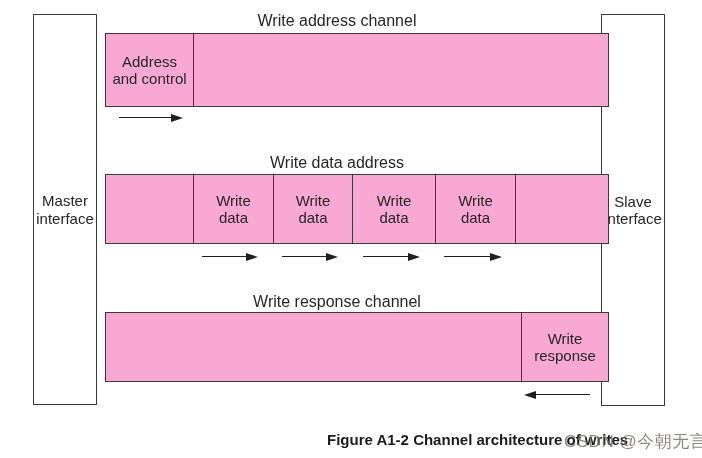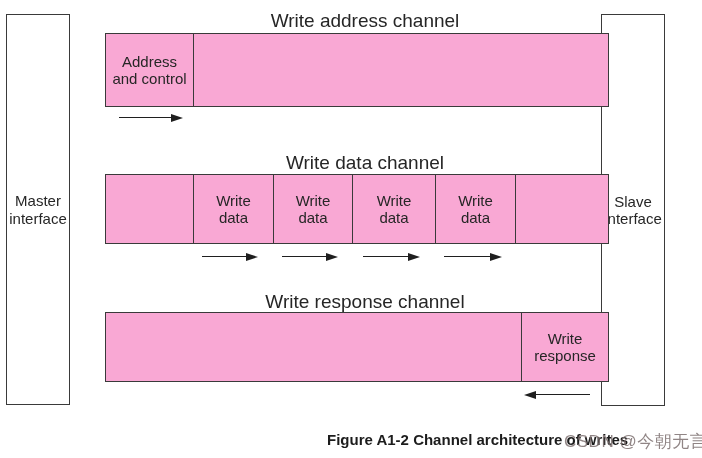--- a/index.html
+++ b/index.html
@@ -12,27 +12,27 @@
   .abs{position:absolute;box-sizing:border-box;}
 
   
   .iface-box{
     border:1px solid #3a3a3a;background:#ffffff;
     display:flex;align-items:center;justify-content:center;
   }
   .iface-label{
     font-size:15px;line-height:1.15;text-align:center;white-space:pre-line;
   }
-  #master-box{left:6px;top:14px;width:64px;height:391px;}
+  #master-box{left:33px;top:14px;width:64px;height:391px;}
   #slave-box{left:601px;top:14px;width:64px;height:392px;}
 
   
   .channel-title{
-    left:117px;width:496px;text-align:center;
-    font-size:19px;line-height:17px;
+    left:89px;width:496px;text-align:center;
+    font-size:16px;line-height:17px;
   }
   #addr-title{top:12px;}
   #data-title{top:154px;}
   #resp-title{top:293px;}
 
   
   .lane{
     left:105px;width:504px;border:1px solid #3a3a3a;background:#f9a8d4;
     display:flex;align-items:stretch;
   }
@@ -95,21 +95,21 @@
 <div id="addr-lane" class="abs lane">
   <div class="cell div-r" style="width:88px;">Address
 and control</div>
   <div class="cell grow"></div>
 </div>
 <div id="arrow-addr" class="abs arrow">
   <span class="shaft"></span>
   <span class="head-right"></span>
 </div>
 
-<div id="data-title" class="abs channel-title">Write data channel</div>
+<div id="data-title" class="abs channel-title">Write data address</div>
 <div id="data-lane" class="abs lane">
   <div class="cell div-r" style="width:88px;"></div>
   <div class="cell div-r" style="width:80px;">Write
 data</div>
   <div class="cell div-r" style="width:79px;">Write
 data</div>
   <div class="cell div-r" style="width:83px;">Write
 data</div>
   <div class="cell div-r" style="width:80px;">Write
 data</div>

